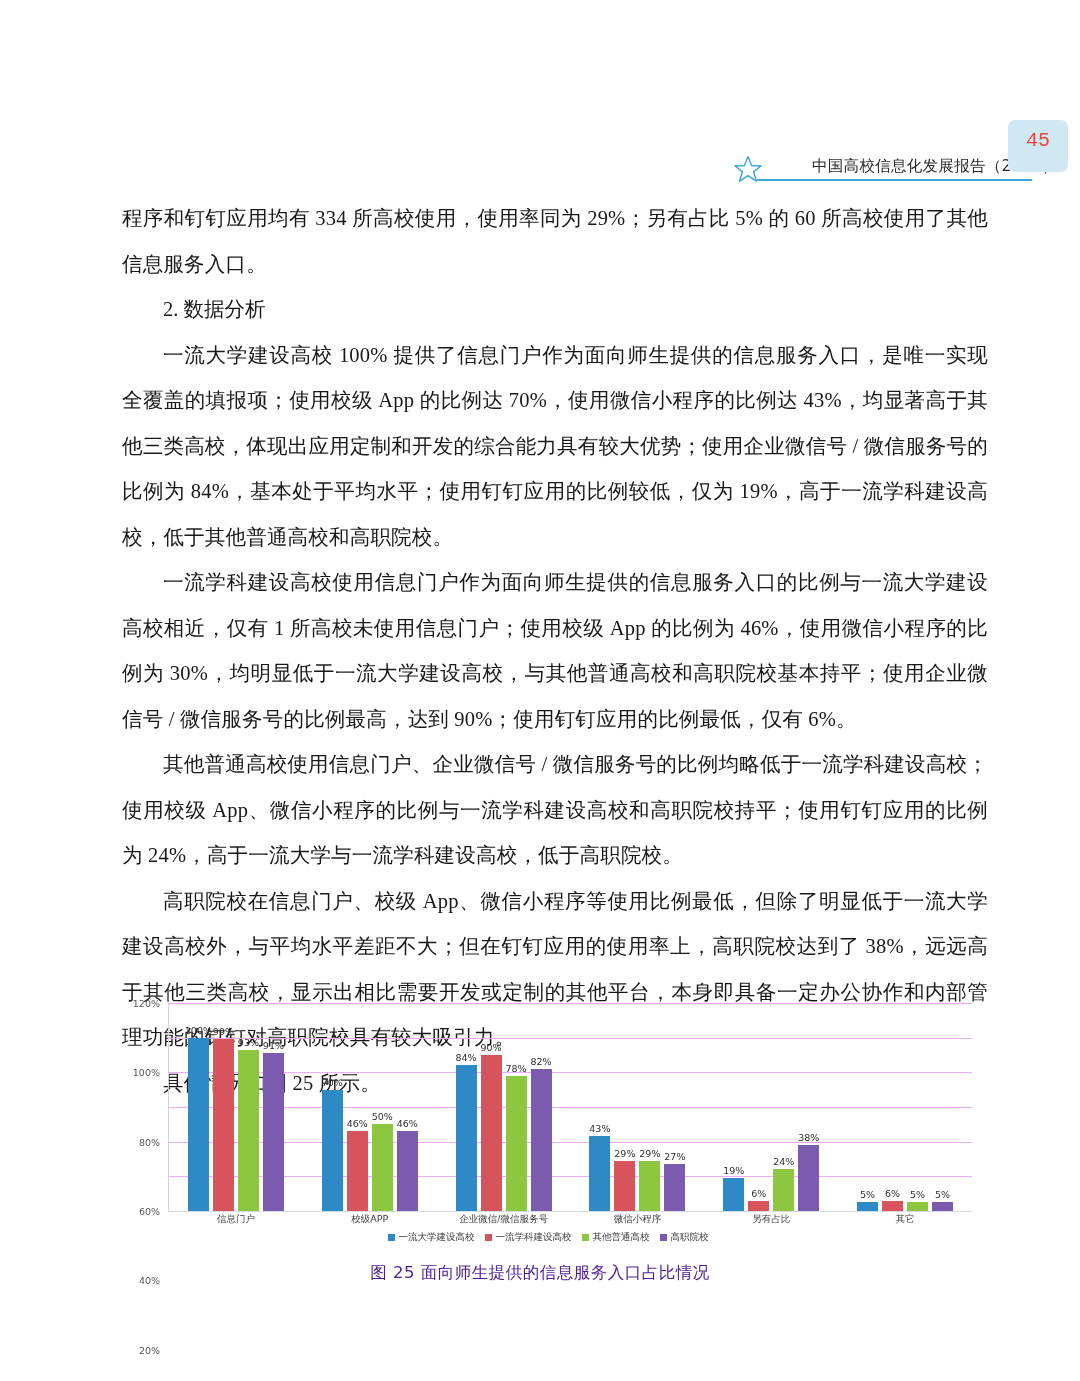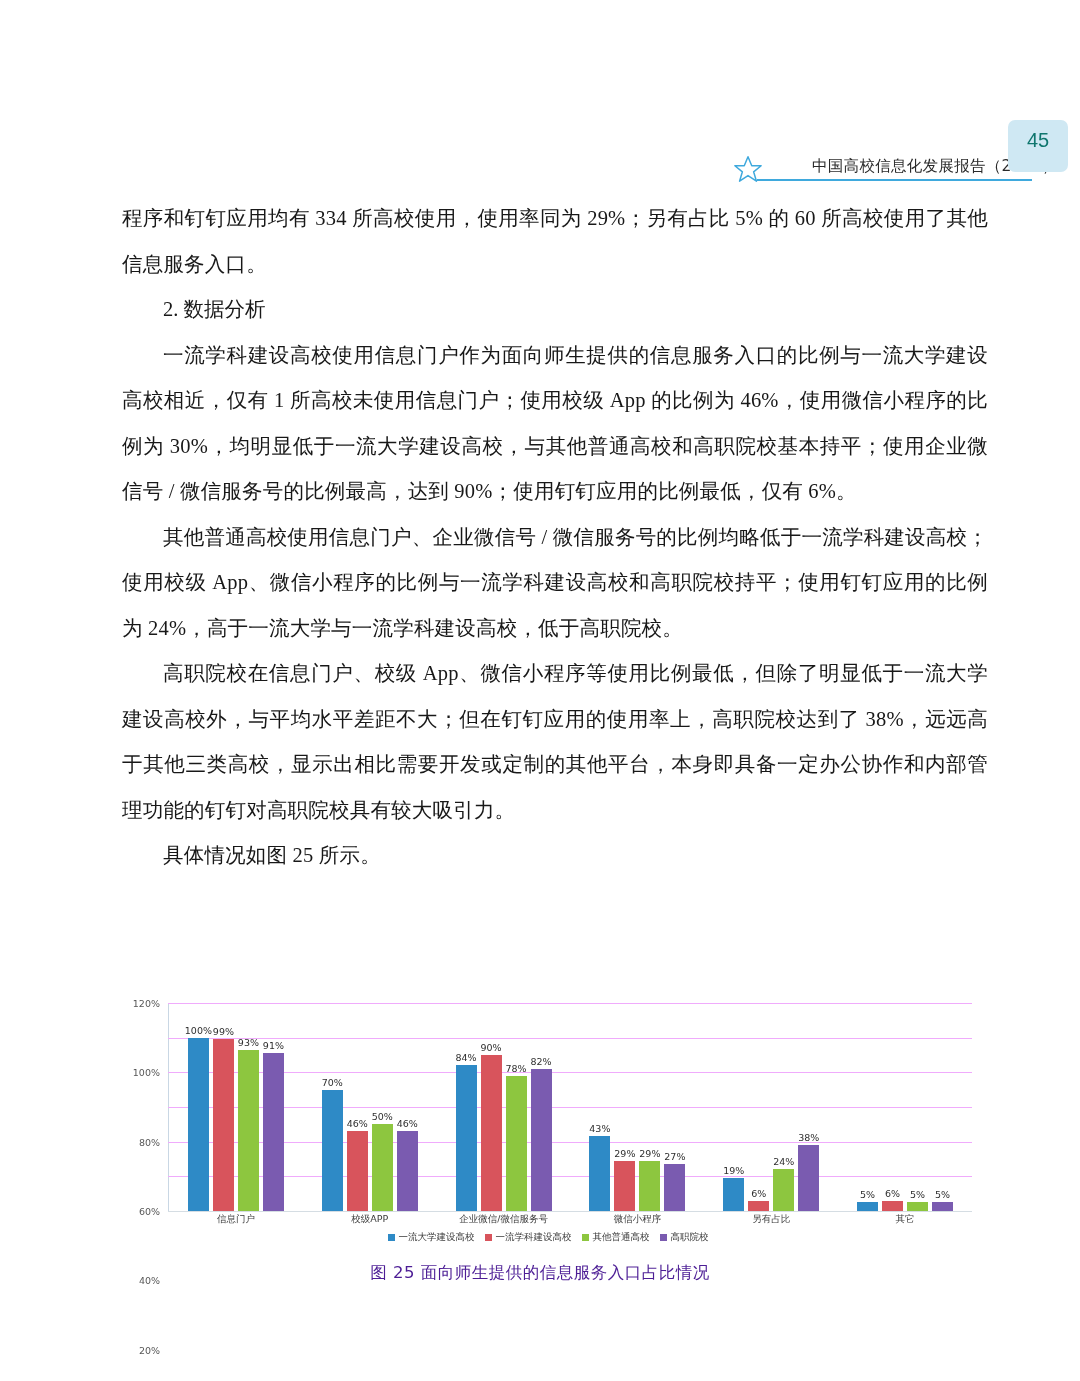--- a/index.html
+++ b/index.html
@@ -59,23 +59,23 @@
   }
   .page-number {
     position: absolute;
     right: 12px;
     top: 120px;
     width: 60px;
     height: 40px;
     display: flex;
     align-items: center;
     justify-content: center;
-    font-family: Liberation Sans, sans-serif;
+    font-family: Liberation Mono, monospace;
     font-size: 20px;
-    color: #0f766e;
+    color: #ef4444;
   }
 
   
   .content {
     position: absolute;
     left: 122px;
     top: 196px;
     width: 866px;
   }
   p.para {
@@ -230,20 +230,21 @@
   <div class="header-rule"></div>
   <div class="header-title">中国高校信息化发展报告（2020）</div>
 </div>
 
 <div class="page-number-box"></div>
 <div class="page-number">45</div>
 
 <div class="content">
   <p class="para">程序和钉钉应用均有 334 所高校使用，使用率同为 29%；另有占比 5% 的 60 所高校使用了其他信息服务入口。</p>
   <p class="heading">2. 数据分析</p>
+  <p class="para indent">一流大学建设高校 100% 提供了信息门户作为面向师生提供的信息服务入口，是唯一实现全覆盖的填报项；使用校级 App 的比例达 70%，使用微信小程序的比例达 43%，均显著高于其他三类高校，体现出应用定制和开发的综合能力具有较大优势；使用企业微信号 / 微信服务号的比例为 84%，基本处于平均水平；使用钉钉应用的比例较低，仅为 19%，高于一流学科建设高校，低于其他普通高校和高职院校。</p>
   <p class="para indent">一流学科建设高校使用信息门户作为面向师生提供的信息服务入口的比例与一流大学建设高校相近，仅有 1 所高校未使用信息门户；使用校级 App 的比例为 46%，使用微信小程序的比例为 30%，均明显低于一流大学建设高校，与其他普通高校和高职院校基本持平；使用企业微信号 / 微信服务号的比例最高，达到 90%；使用钉钉应用的比例最低，仅有 6%。</p>
   <p class="para indent">其他普通高校使用信息门户、企业微信号 / 微信服务号的比例均略低于一流学科建设高校；使用校级 App、微信小程序的比例与一流学科建设高校和高职院校持平；使用钉钉应用的比例为 24%，高于一流大学与一流学科建设高校，低于高职院校。</p>
   <p class="para indent">高职院校在信息门户、校级 App、微信小程序等使用比例最低，但除了明显低于一流大学建设高校外，与平均水平差距不大；但在钉钉应用的使用率上，高职院校达到了 38%，远远高于其他三类高校，显示出相比需要开发或定制的其他平台，本身即具备一定办公协作和内部管理功能的钉钉对高职院校具有较大吸引力。</p>
   <p class="para indent">具体情况如图 25 所示。</p>
 </div>
 
 <div class="figure">
   <div class="plot">
     <div class="y-axis-line"></div>
     <div id="gridlines">

